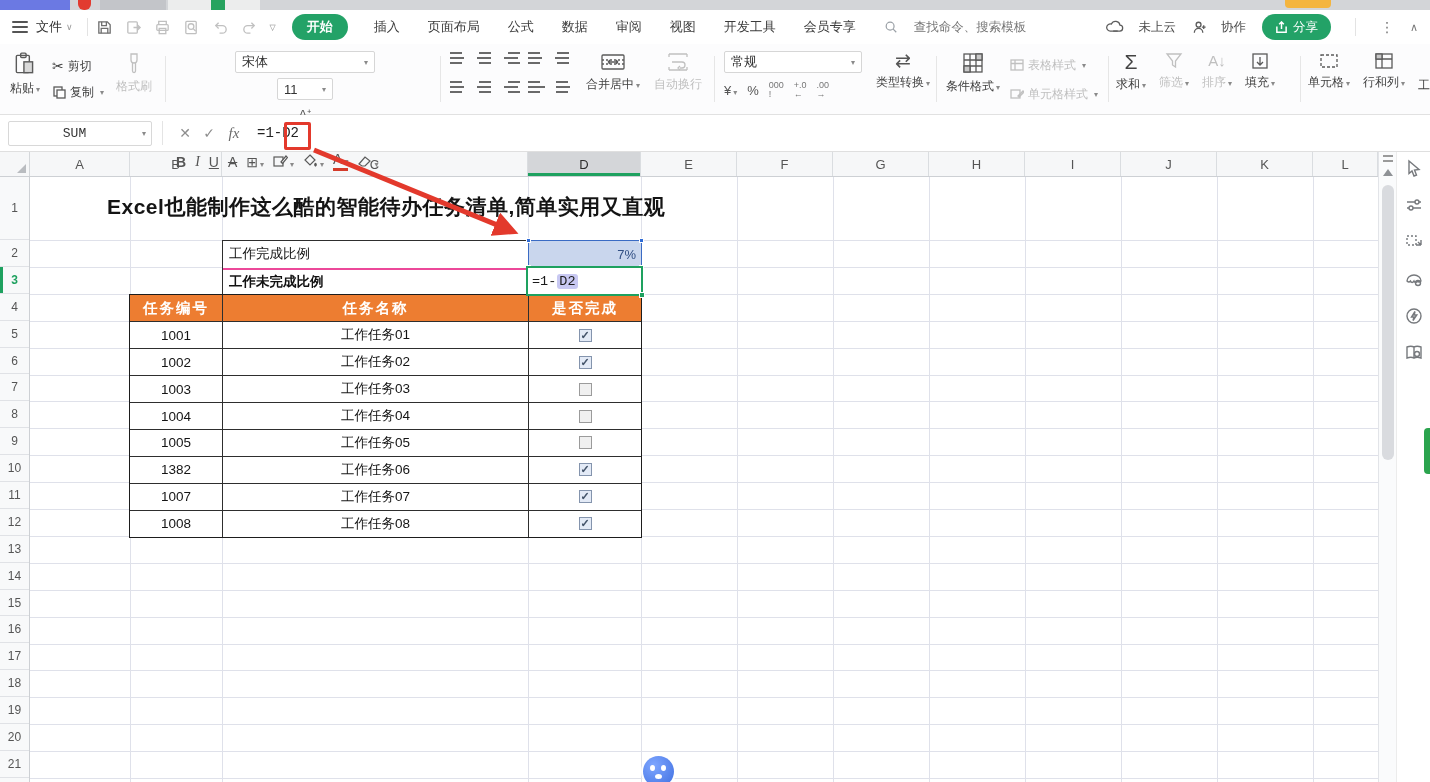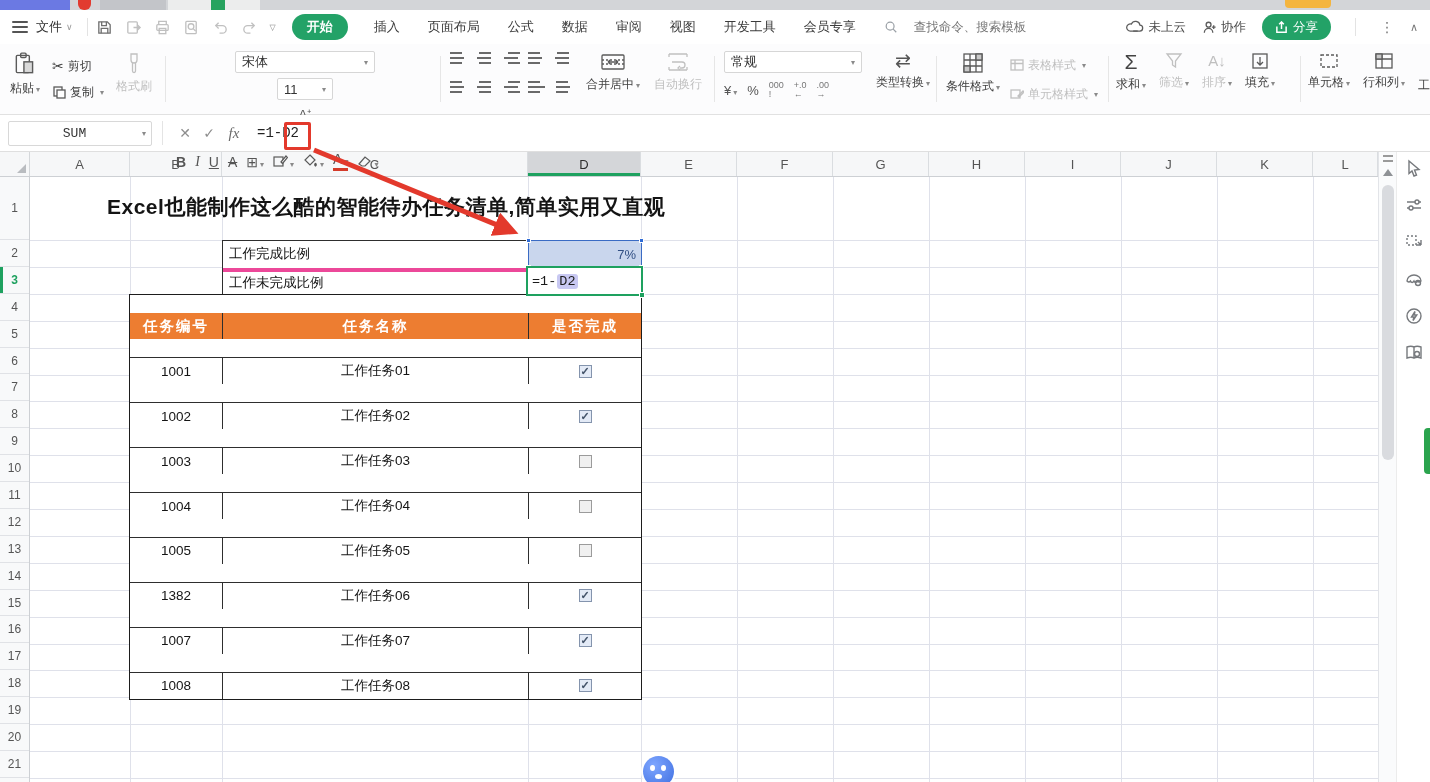--- a/index.html
+++ b/index.html
@@ -27,21 +27,21 @@
   .qat .qi { width:18px; height:18px; display:flex; align-items:center; justify-content:center; cursor:pointer; }
   .qat .qi svg { stroke:#6f6f6f; fill:none; stroke-width:1.4; }
   .qat .dim svg { stroke:#c0c0c0; }
   .smalltri { font-size:8px; color:#8a8a8a; }
   .tabs { display:flex; align-items:center; gap:24px; margin-left:16px; font-size:13px; color:#3c3c3c; white-space:nowrap; }
   .tab { cursor:pointer; padding:4px 2px; }
   .tab.active { background:#23a267; color:#fff; border-radius:15px; padding:4px 15px; font-weight:bold; }
   .search { display:flex; align-items:center; gap:16px; margin-left:26px; color:#9aa0a6; }
   .search input { border:none; outline:none; background:transparent; font-size:12.5px; color:#9aa0a6; width:140px; font-family:"Liberation Sans",sans-serif; }
   .mb-right { margin-left:auto; display:flex; align-items:center; gap:16px; color:#4a4a4a; font-size:12.5px; white-space:nowrap; }
-  .mb-item { display:flex; align-items:center; gap:4px; cursor:pointer; }
+  .mb-item { display:flex; align-items:center; gap:14px; cursor:pointer; }
   .mb-item svg { stroke:#5c5c5c; fill:none; stroke-width:1.4; }
   .share-btn { display:flex; align-items:center; gap:5px; background:#23a267; color:#fff; border-radius:14px; padding:4.5px 13px; font-size:12.5px; cursor:pointer; }
   .share-btn svg { stroke:#fff; fill:none; stroke-width:1.6; }
   .mb-dots { color:#777; font-size:14px; cursor:pointer; }
   .mb-collapse { color:#777; font-size:11px; cursor:pointer; }
 
   
   .ribbon { position:absolute; top:44px; left:0; right:0; height:71px; background:#fcfcfd; border-bottom:1px solid #e1e1e1; z-index:8; font-size:12px; color:#3f3f3f; }
   .grp { position:absolute; top:7px; height:58px; }
   .gsep { position:absolute; top:12px; width:1px; height:46px; background:#e6e6e6; }
@@ -82,27 +82,27 @@
   .rh.active:before { content:""; position:absolute; left:0; top:0; bottom:0; width:3px; background:#1ea15f; }
 
   .vl { position:absolute; width:1px; top:177px; bottom:0; background:#dfe1ea; z-index:1; }
   .hl { position:absolute; height:1px; left:30px; width:1348px; background:#dfe1ea; z-index:1; }
 
   .sheet-title { position:absolute; left:107px; top:193px; font-size:21px; font-weight:bold; color:#141414; z-index:2; letter-spacing:.5px; white-space:nowrap; }
 
   
   .stats { position:absolute; left:222px; top:240px; width:420px; z-index:3; border:1px solid #2e2e2e; background:#fff; }
   .st-row { display:flex; height:26.9px; }
-  .st-row + .st-row { border-top:4px solid #ec4899; }
+  .st-row + .st-row { border-top:2px solid #ec4899;font-weight:bold; }
   .st-label { width:306px; border-right:1px solid #2e2e2e; display:flex; align-items:center; padding-left:6px; font-size:13.5px; color:#111; }
   .st-value { flex:1; display:flex; align-items:center; justify-content:flex-end; padding-right:5px; font-size:13px; color:#1f3864; }
 
   
   .ttable { position:absolute; left:129px; top:293.6px; z-index:3; border:1.5px solid #1d1d1d; background:#fff; }
-  .t-row { display:flex; height:26.9px;margin-top:18px; }
+  .t-row { display:flex; height:26.9px; }
   .t-row + .t-row { border-top:1px solid #2e2e2e; }
   .t-c1 { width:93px; border-right:1px solid #2e2e2e; }
   .t-c2 { width:306px; border-right:1px solid #2e2e2e; }
   .t-c3 { width:112px; }
   .t-cell { display:flex; align-items:center; justify-content:center; font-size:13.5px; color:#141414; }
   .t-head .t-cell { background:#ed7d31; color:#fff; font-weight:bold; font-size:14.5px; letter-spacing:2px; }
   .cb { width:13px; height:13px; border:1px solid #9b9b9b; background:#f0f0f0; display:flex; align-items:center; justify-content:center; font-size:11px; line-height:11px; color:#44546a; cursor:pointer; }
   .cb.on { background:#e3eaf6; border-color:#8494ad; font-weight:bold; }
 
   

